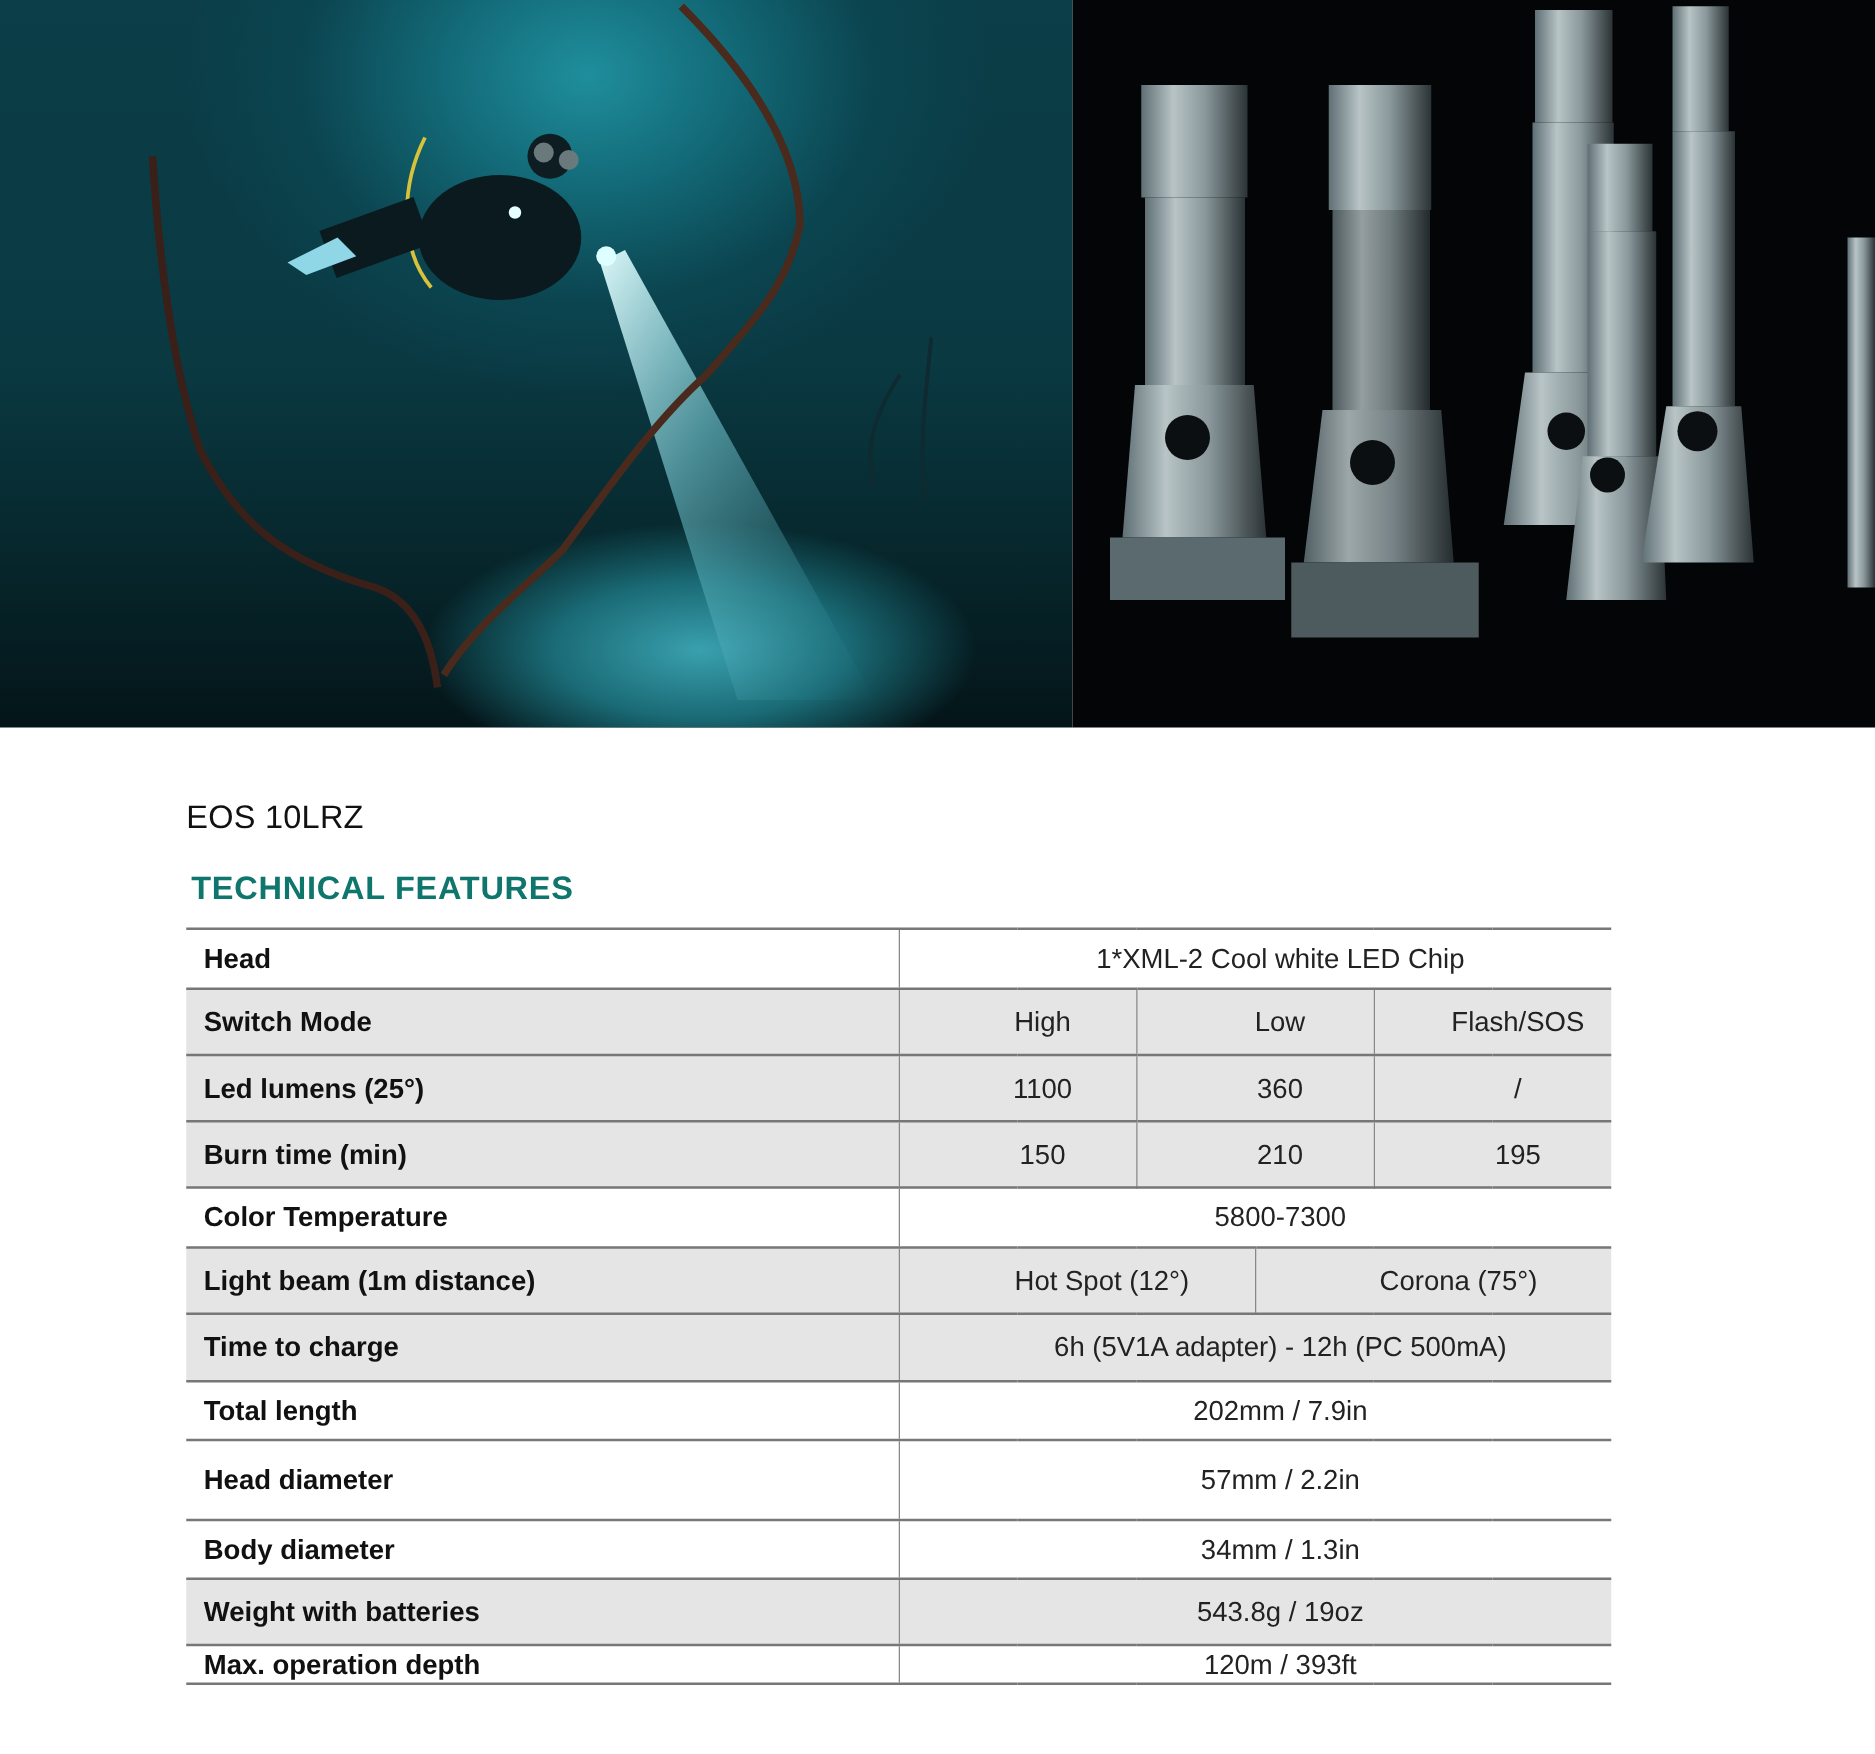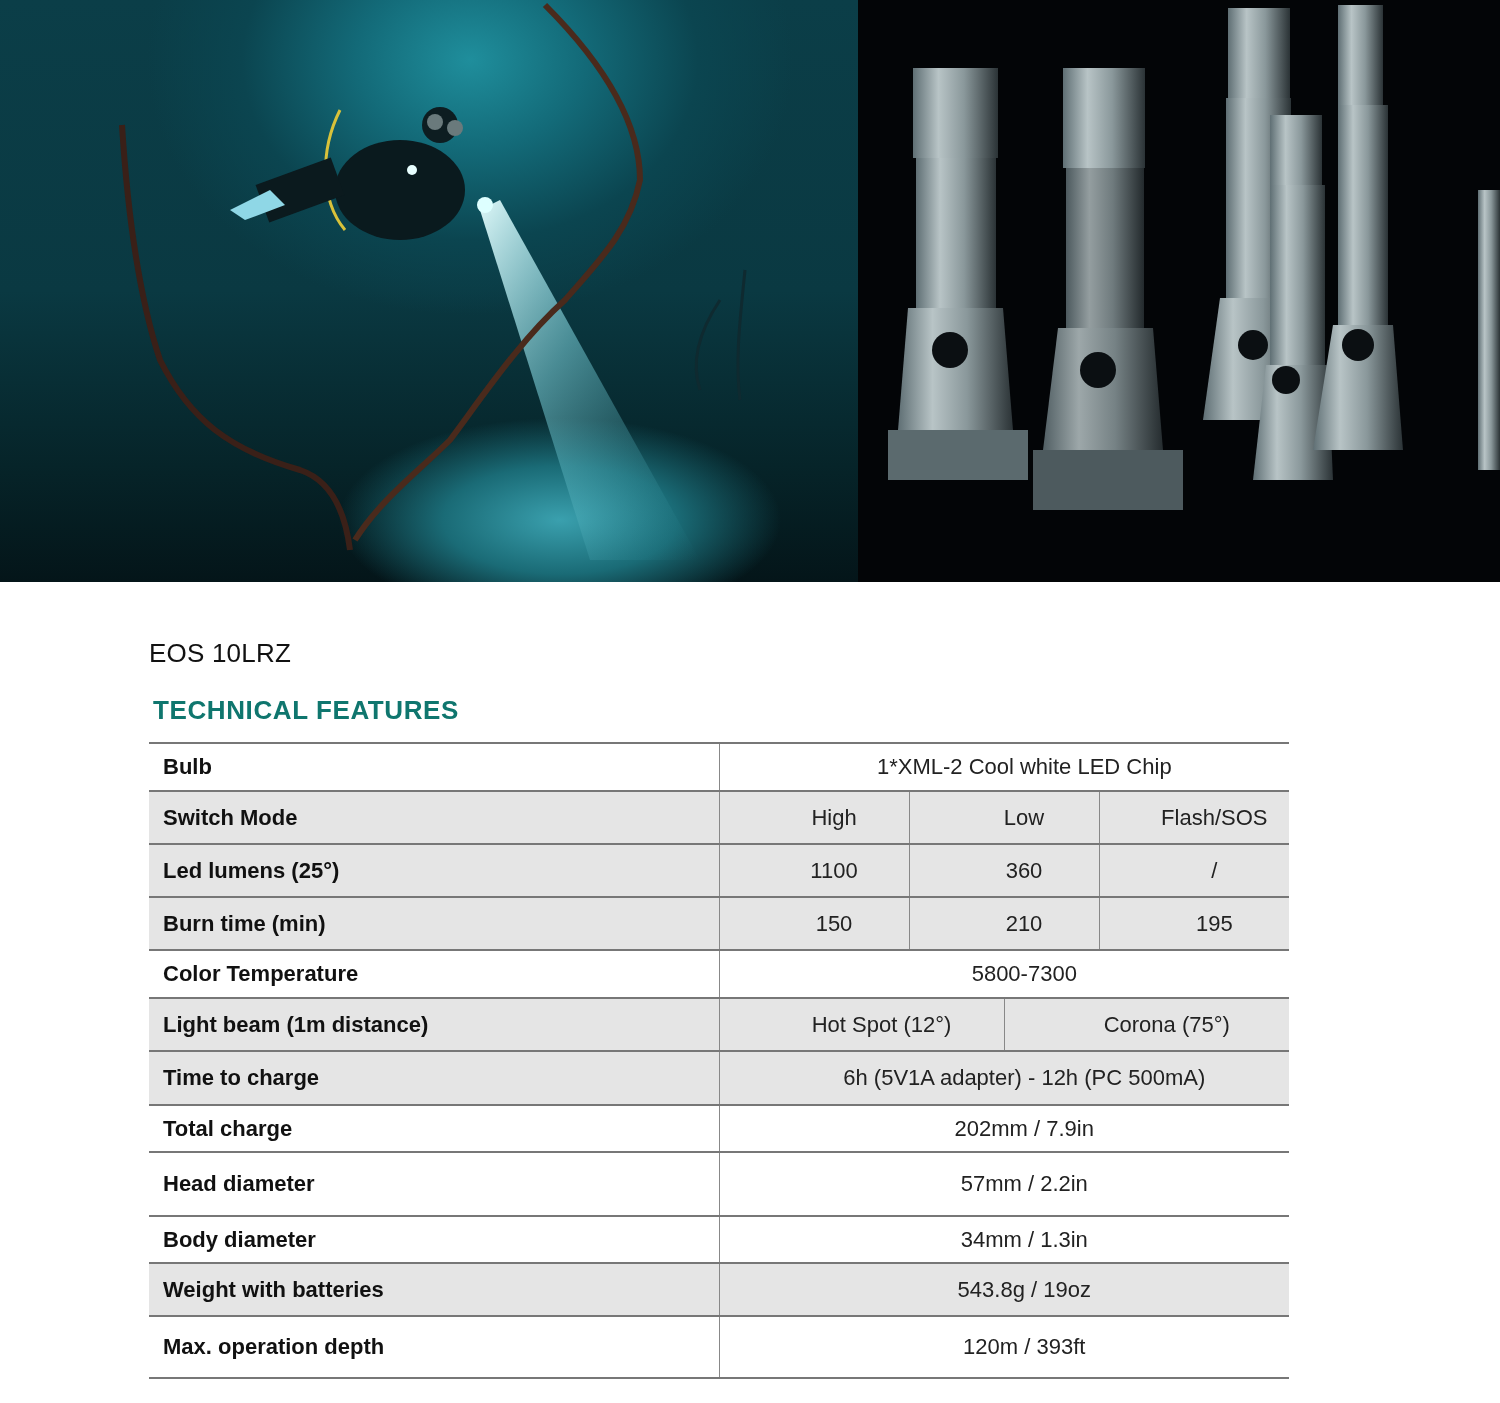--- a/index.html
+++ b/index.html
@@ -101,21 +101,21 @@
     <col style="width:570px">
       <col style="width:95px">
       <col style="width:95px">
       <col style="width:95px">
       <col style="width:95px">
       <col style="width:95px">
       <col style="width:95px">
   </colgroup>
   <tbody>
     <tr class="white" style="height:48px">
-      <td class="label">Bulb</td>
+      <td class="label">Head</td>
       <td class="val" colspan="6">1*XML-2 Cool white LED Chip</td>
     </tr>
     <tr class="gray" style="height:53px">
       <td class="label">Switch Mode</td>
       <td class="val" colspan="2">High</td>
       <td class="val" colspan="2">Low</td>
       <td class="val" colspan="2">Flash/SOS</td>
     </tr>
     <tr class="gray" style="height:53px">
       <td class="label">Led lumens (25°)</td>
@@ -136,33 +136,33 @@
     <tr class="gray" style="height:53px">
       <td class="label">Light beam (1m distance)</td>
       <td class="val" colspan="3">Hot Spot (12°)</td>
       <td class="val" colspan="3">Corona (75°)</td>
     </tr>
     <tr class="gray" style="height:54px">
       <td class="label">Time to charge</td>
       <td class="val" colspan="6">6h (5V1A adapter) - 12h (PC 500mA)</td>
     </tr>
     <tr class="white" style="height:47px">
-      <td class="label">Total charge</td>
+      <td class="label">Total length</td>
       <td class="val" colspan="6">202mm / 7.9in</td>
     </tr>
     <tr class="white" style="height:64px">
       <td class="label">Head diameter</td>
       <td class="val" colspan="6">57mm / 2.2in</td>
     </tr>
     <tr class="white" style="height:47px">
       <td class="label">Body diameter</td>
       <td class="val" colspan="6">34mm / 1.3in</td>
     </tr>
     <tr class="gray" style="height:53px">
       <td class="label">Weight with batteries</td>
       <td class="val" colspan="6">543.8g / 19oz</td>
     </tr>
-    <tr class="white" style="height:62px">
+    <tr class="white" style="height:31px">
       <td class="label">Max. operation depth</td>
       <td class="val" colspan="6">120m / 393ft</td>
     </tr>
   </tbody>
 </table>
 
 </body></html>

